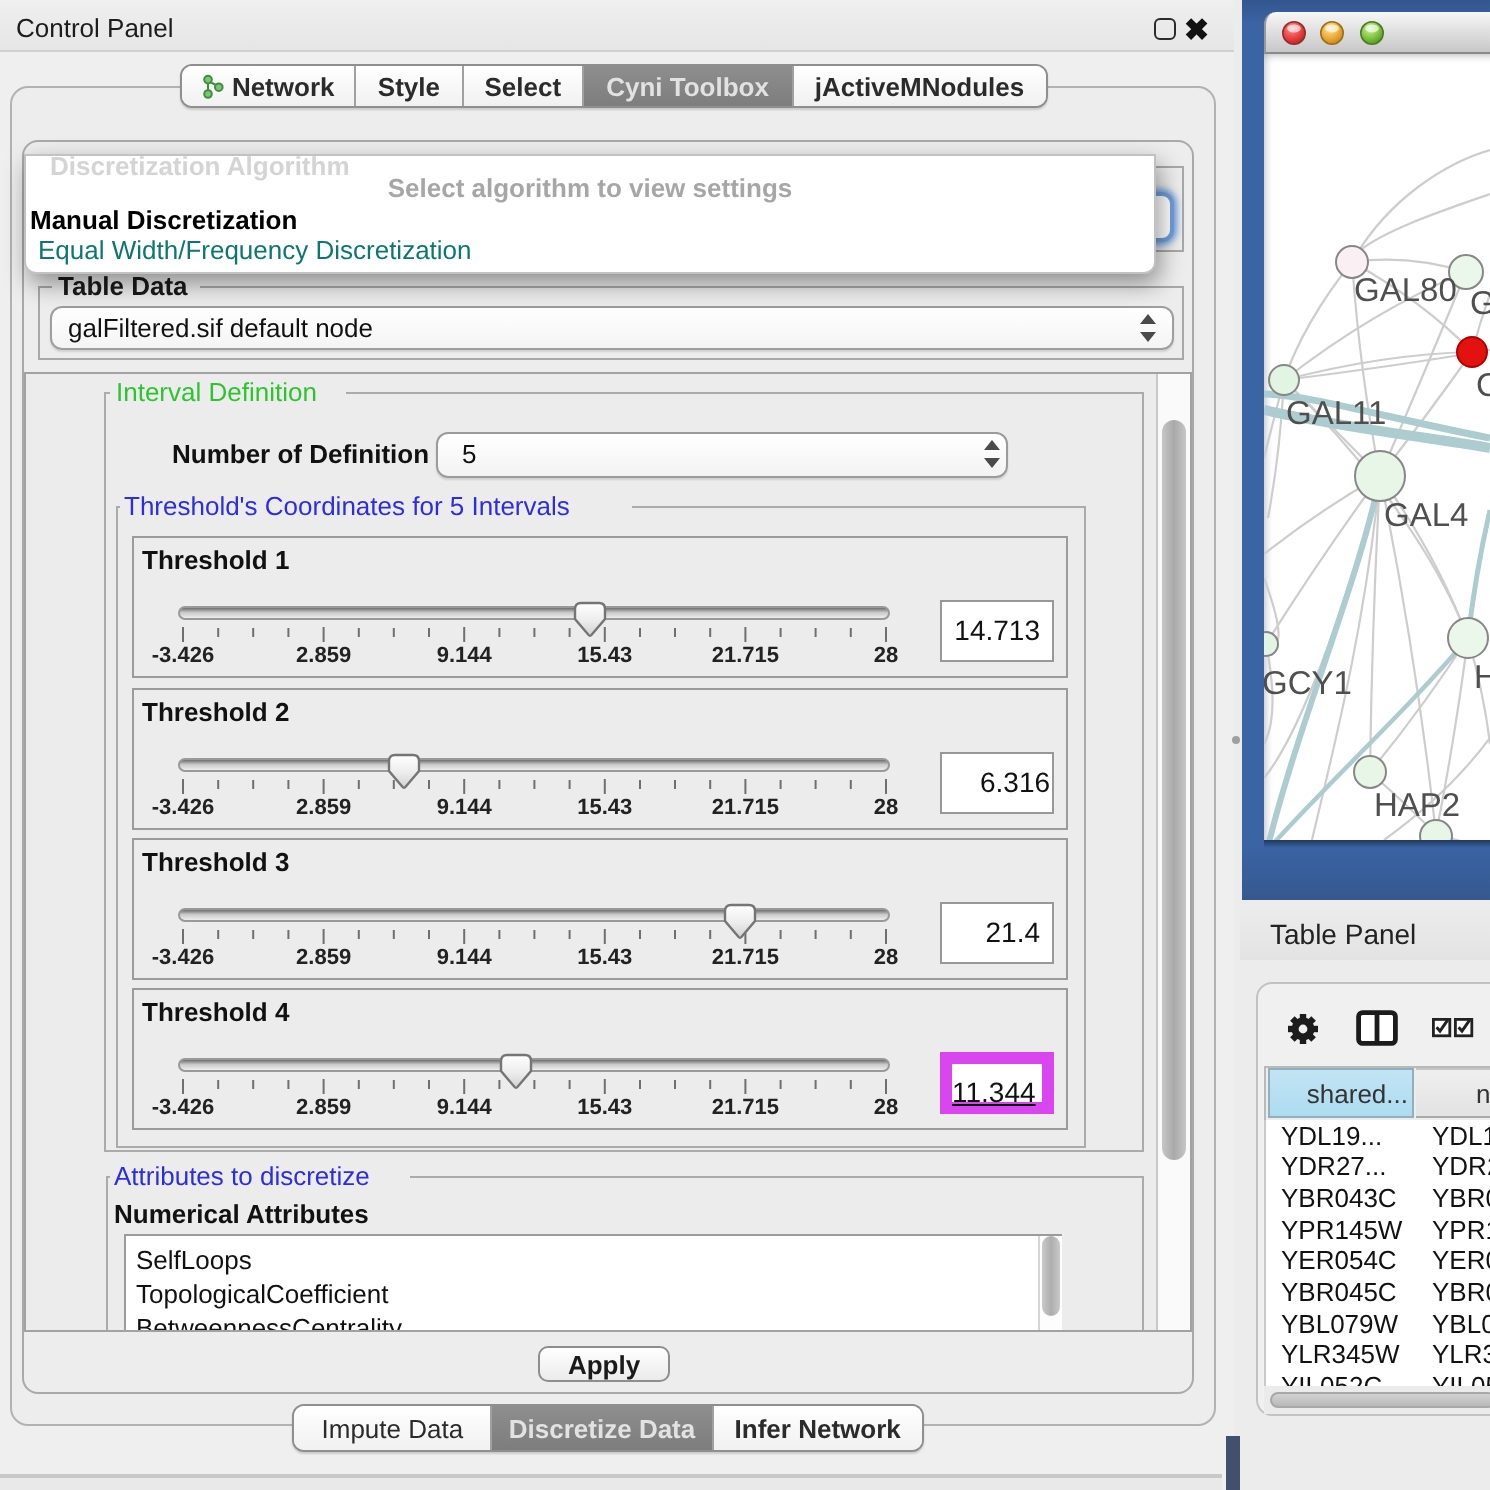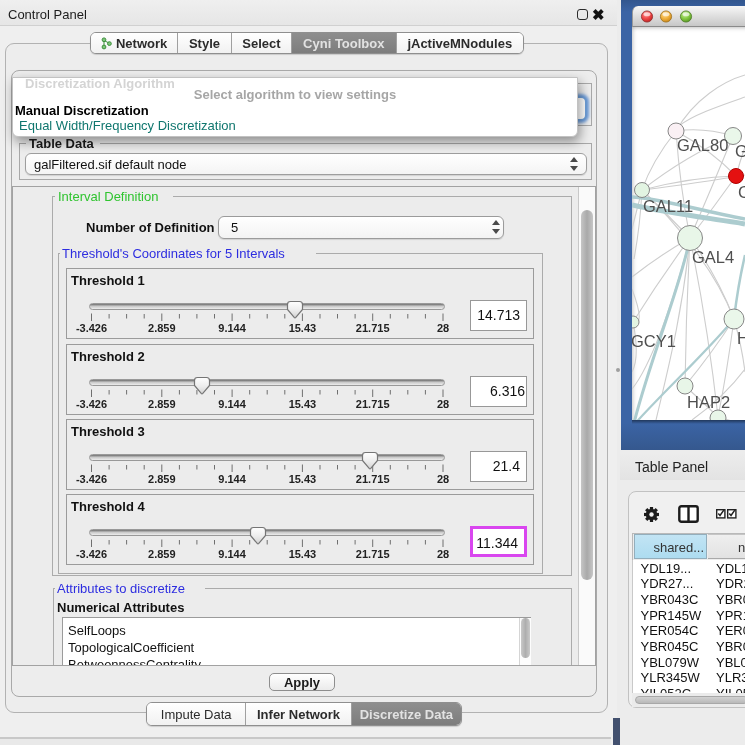--- a/index.html
+++ b/index.html
@@ -195,21 +195,21 @@
       </svg>
 <div class="lbl" style="left:78.5px;top:367px;transform:translate(-50%,-50%);font-size:11px;font-weight:bold;color:#222;">-3.426</div>
 <div class="lbl" style="left:148.8px;top:367px;transform:translate(-50%,-50%);font-size:11px;font-weight:bold;color:#222;">2.859</div>
 <div class="lbl" style="left:219.1px;top:367px;transform:translate(-50%,-50%);font-size:11px;font-weight:bold;color:#222;">9.144</div>
 <div class="lbl" style="left:289.4px;top:367px;transform:translate(-50%,-50%);font-size:11px;font-weight:bold;color:#222;">15.43</div>
 <div class="lbl" style="left:359.7px;top:367px;transform:translate(-50%,-50%);font-size:11px;font-weight:bold;color:#222;">21.715</div>
 <div class="lbl" style="left:430.0px;top:367px;transform:translate(-50%,-50%);font-size:11px;font-weight:bold;color:#222;">28</div>
 <svg class="ab" style="left:235.7px;top:338.5px;" width="18" height="20" viewBox="0 0 18 20">
 <path d="M1.5,4.5 Q1.5,1.5 4.5,1.5 L13.5,1.5 Q16.5,1.5 16.5,4.5 L16.5,9.5 L9.8,17.4 Q9,18.3 8.2,17.4 L1.5,9.5 Z" fill="url(#gthumb)" stroke="#757575" stroke-width="1.2"></path>
       </svg>
-<div class="ab" style="left:457px;top:339px;width:57px;height:31px;background:#fff;border:3px solid #d946ef;">
+<div class="ab" style="left:457px;top:339px;width:57px;height:31px;background:#fff;border:6px solid #d946ef;text-decoration:underline;">
         <div style="font-size:14px;color:#111;text-align:right;padding-right:6px;line-height:29px;">11.344</div>
       </div>
 <div class="ab" style="left:40px;top:401px;width:519px;height:112px;border:1px solid #ababab;"></div>
 <div class="ab" style="left:42px;top:394px;width:150px;height:14px;background:#ececec;"></div>
 <div class="lbl" style="left:44px;top:401px;transform:translateY(-50%);font-size:13px;color:#2d2de0;">Attributes to discretize</div>
 <div class="lbl" style="left:44px;top:420px;transform:translateY(-50%);font-size:13px;color:#111;font-weight:bold;">Numerical Attributes</div>
 <div class="ab" style="left:49px;top:430px;width:469px;height:70px;background:#fff;border:1px solid #9b9b9b;"></div>
 <div class="lbl" style="left:55px;top:443px;transform:translateY(-50%);font-size:13px;color:#111;">SelfLoops</div>
 <div class="lbl" style="left:55px;top:460px;transform:translateY(-50%);font-size:13px;color:#111;">TopologicalCoefficient</div>
 <div class="lbl" style="left:55px;top:477px;transform:translateY(-50%);font-size:13px;color:#111;">BetweennessCentrality</div>
@@ -229,22 +229,22 @@
             <circle cx="8.4" cy="6.6" r="1.9"></circle>
           </g>
         </svg>Network</div>
 <div style="width:53.8px;height:100%;background:linear-gradient(#ffffff,#f1f1f1);color:#2b2b2b;border-left:1px solid #a0a0a0;display:flex;align-items:center;justify-content:center;font-size:13px;font-weight:bold;">Style</div>
 <div style="width:60.6px;height:100%;background:linear-gradient(#ffffff,#f1f1f1);color:#2b2b2b;border-left:1px solid #a0a0a0;display:flex;align-items:center;justify-content:center;font-size:13px;font-weight:bold;">Select</div>
 <div style="width:105px;height:100%;background:linear-gradient(#8e8e8e,#7d7d7d);color:#e2e2e2;border-left:1px solid #a0a0a0;display:flex;align-items:center;justify-content:center;font-size:13px;font-weight:bold;">Cyni Toolbox</div>
 <div style="width:128px;height:100%;background:linear-gradient(#ffffff,#f1f1f1);color:#2b2b2b;border-left:1px solid #a0a0a0;display:flex;align-items:center;justify-content:center;font-size:13px;font-weight:bold;">jActiveMNodules</div>
 </div>
 <div class="ab" style="left:146px;top:702px;width:316px;height:24px;display:flex;border:1px solid #8f8f8f;border-radius:6px;overflow:hidden;background:#fff;box-shadow:0 1px 1px rgba(0,0,0,0.15);">
 <div style="width:99px;height:100%;background:linear-gradient(#ffffff,#f1f1f1);color:#2b2b2b;display:flex;align-items:center;justify-content:center;font-size:13px;font-weight:normal;">Impute Data</div>
+<div style="width:111px;height:100%;background:linear-gradient(#8e8e8e,#7d7d7d);color:#e2e2e2;border-left:1px solid #a0a0a0;display:flex;align-items:center;justify-content:center;font-size:13px;font-weight:bold;">Discretize Data</div>
 <div style="width:106px;height:100%;background:linear-gradient(#ffffff,#f1f1f1);color:#2b2b2b;border-left:1px solid #a0a0a0;display:flex;align-items:center;justify-content:center;font-size:13px;font-weight:bold;">Infer Network</div>
-<div style="width:111px;height:100%;background:linear-gradient(#8e8e8e,#7d7d7d);color:#e2e2e2;border-left:1px solid #a0a0a0;display:flex;align-items:center;justify-content:center;font-size:13px;font-weight:bold;">Discretize Data</div>
 </div>
 <div class="ab" style="left:12px;top:77px;width:566px;height:60px;background:#ffffff;border:1px solid #c2c2c2;border-radius:0 0 6px 6px;box-shadow:2px 5px 12px rgba(0,0,0,0.4);z-index:50;"></div>
 <div class="lbl" style="z-index:51;left:25px;top:82.5px;transform:translateY(-50%);font-size:13px;font-weight:bold;color:#d4d4d4;">Discretization Algorithm</div>
 <div class="lbl" style="z-index:51;left:295px;top:93.5px;transform:translate(-50%,-50%);font-size:13px;font-weight:bold;color:#a6a6a6;">Select algorithm to view settings</div>
 <div class="lbl" style="z-index:51;left:15px;top:110px;transform:translateY(-50%);font-size:13px;font-weight:bold;color:#000;">Manual Discretization</div>
 <div class="lbl" style="z-index:51;left:19px;top:124.5px;transform:translateY(-50%);font-size:13px;color:#0f766e;">Equal Width/Frequency Discretization</div>
 <div class="ab" style="left:0px;top:737px;width:611px;height:1.5px;background:#c8c8c8;"></div>
 <div class="ab" style="left:0px;top:738.5px;width:611px;height:6.5px;background:#e9e9e9;"></div>
 <div class="ab" style="left:616px;top:368px;width:4px;height:4px;background:#9f9f9f;border-radius:50%;z-index:5;"></div>
 <div class="ab" style="left:617px;top:0px;width:128px;height:745px;background:#ececec;"></div>

